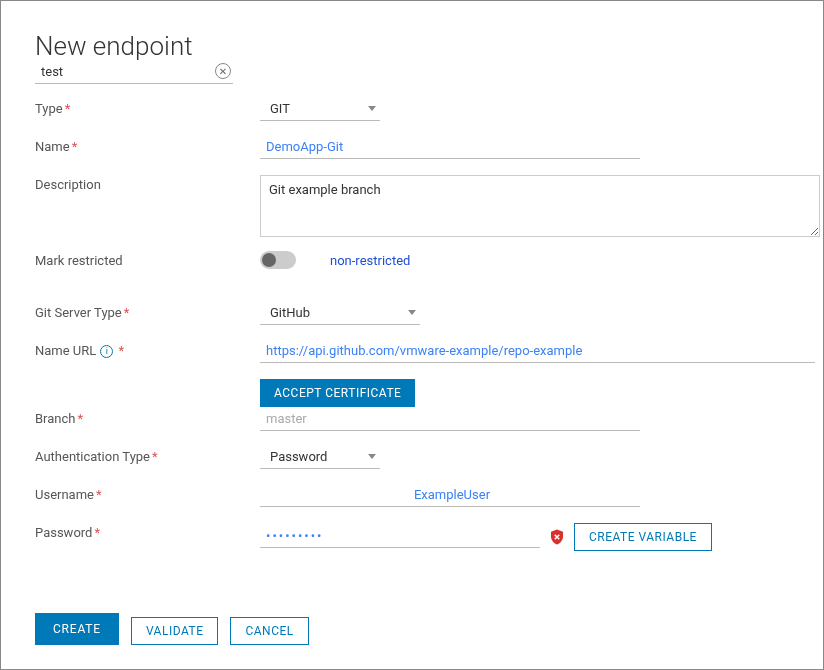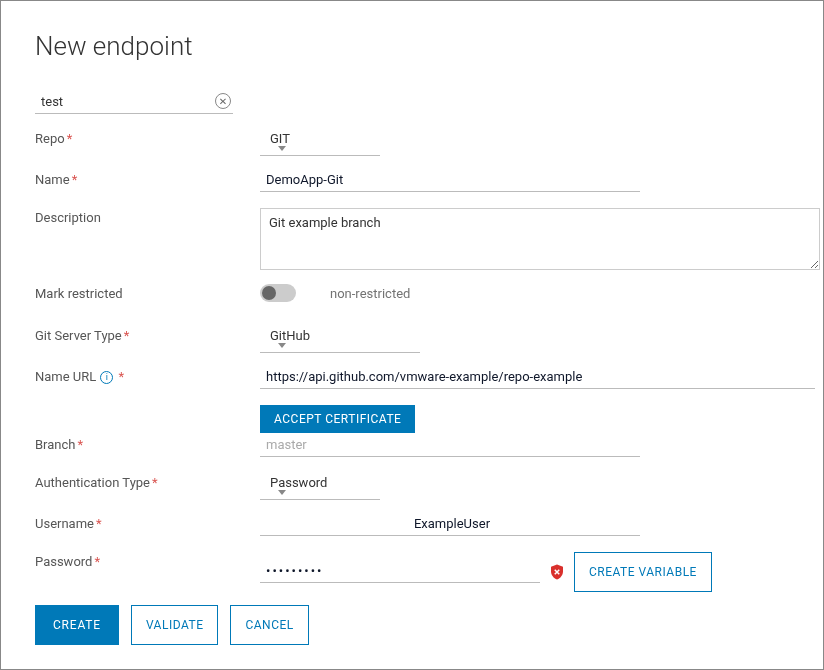--- a/index.html
+++ b/index.html
@@ -13,21 +13,20 @@
     width: 824px;
     height: 670px;
     border: 1px solid #888;
     padding: 30px 34px 24px 34px;
     position: relative;
   }
   .dialog-title {
     font-size: 26px;
     font-weight: 300;
     color: #333;
-    margin-bottom: 30px;
   }
   .form-row {
     display: flex;
     align-items: flex-start;
     margin-bottom: 14px;
     min-height: 24px;
   }
   .label-col {
     width: 225px;
     flex-shrink: 0;
@@ -40,36 +39,36 @@
     flex: 1;
     display: flex;
     align-items: center;
     gap: 8px;
   }
   .underline-input {
     border: none;
     border-bottom: 1px solid #bbb;
     background: transparent;
     font-size: 13px;
-    color: #0f172a;
+    color: #3b82f6;
     padding: 2px 2px 4px 6px;
     outline: none;
     font-family: inherit;
   }
   .underline-input::placeholder { color: #aaa; }
   .project-wrap { position: relative; width: 198px; border-bottom: 1px solid #bbb; display:flex; align-items:center; padding:2px 2px 4px 6px;}
   .project-wrap input { border:none; background:transparent; outline:none; flex:1; font-size:13px; color:#333; font-family:inherit;}
   .clear-btn {
     width:16px; height:16px; border-radius:50%;
     border:1px solid #888; display:flex; align-items:center; justify-content:center;
     font-size:10px; color:#666; cursor:pointer; background:none;
   }
   .select-wrap {
-    position: relative; display:inline-flex; align-items:flex-start;
-    border-bottom:1px solid #bbb; padding:2px 4px 4px 10px;flex-direction:column;
+    position: relative; display:inline-flex; align-items:center;
+    border-bottom:1px solid #bbb; padding:2px 4px 4px 10px;
   }
   .select-wrap.sm { width: 120px; }
   .select-wrap.md { width: 160px; }
   .select-display { flex:1; color:#333; font-size:13px; }
   .chevron {
     width:0; height:0; border-left:4px solid transparent; border-right:4px solid transparent;
     border-top:5px solid #888; margin-left:8px;
   }
   .name-input { width: 380px; }
   .desc-textarea {
@@ -77,70 +76,70 @@
     font-size:13px; color:#333; padding:6px 8px; font-family:inherit; outline:none;
   }
   .toggle {
     width: 36px; height: 18px; border-radius: 9px; background:#ccc; position:relative;
     display:inline-block; cursor:pointer;
   }
   .toggle-knob {
     position:absolute; width:14px; height:14px; border-radius:50%; background:#666;
     top:2px; left:2px;
   }
-  .toggle-label { margin-left: 26px; color:#737373; font-size:13px; }
+  .toggle-label { margin-left: 26px; color:#1d4ed8; font-size:13px; }
   .repo-input { width: 555px; }
   .accept-btn {
     background:#0079b8; color:#fff; border:none; font-size:12px; letter-spacing:0.5px;
     padding:7px 14px; cursor:pointer; font-family:inherit;
   }
   .branch-input { width: 380px; color:#aaa; }
   .user-input { width: 380px; text-align: center; }
   .pwd-row { position:relative; }
   .pwd-input { width: 280px; letter-spacing:2px; }
   .shield-icon {
     width:18px; height:18px; display:inline-flex; align-items:center; justify-content:center;
   }
   .outline-btn {
     border:1px solid #0079b8; color:#0079b8; background:#fff; font-size:12px; letter-spacing:0.5px;
-    padding:12px 14px; cursor:pointer; font-family:inherit;
+    padding:6px 14px; cursor:pointer; font-family:inherit;
   }
   .actions {
-    position:absolute; bottom:24px; left:34px; display:flex; gap:12px;
+    position:absolute; bottom:24px; left:34px; display:flex; gap:12px;align-items:flex-end;
   }
   .primary-btn {
     background:#0079b8; color:#fff; border:none; font-size:12px; letter-spacing:0.8px;
     padding:9px 18px; cursor:pointer; font-family:inherit;
   }
   .info-icon {
     display:inline-flex; width:13px; height:13px; border:1px solid #0079b8; border-radius:50%;
     align-items:center; justify-content:center; font-size:9px; color:#0079b8; margin-left:4px;
     position:relative; top:-1px;
   }
   .mt-accept { margin-top: 2px; margin-bottom: 2px; }
-  .mt-toggle { margin-bottom: 18px; }
+  .mt-toggle { margin-bottom: 28px; }
 </style>
 </head>
 <body>
 
 <div class="dialog">
   <h1 class="dialog-title">New endpoint</h1>
 
   <div class="form-row">
     <div class="input-col">
       <div class="project-wrap">
         <input type="text" value="test" style="">
         <span class="clear-btn">✕</span>
       </div>
     </div>
   </div>
 
   <div class="form-row">
     <div class="label-col">
-      <span>Repo</span><span class="req">*</span>
+      <span>Type</span><span class="req">*</span>
     </div>
     <div class="input-col">
       <div class="select-wrap sm">
         <span class="select-display">GIT</span>
         <span class="chevron"></span>
       </div>
     </div>
   </div>
 
   <div class="form-row">

